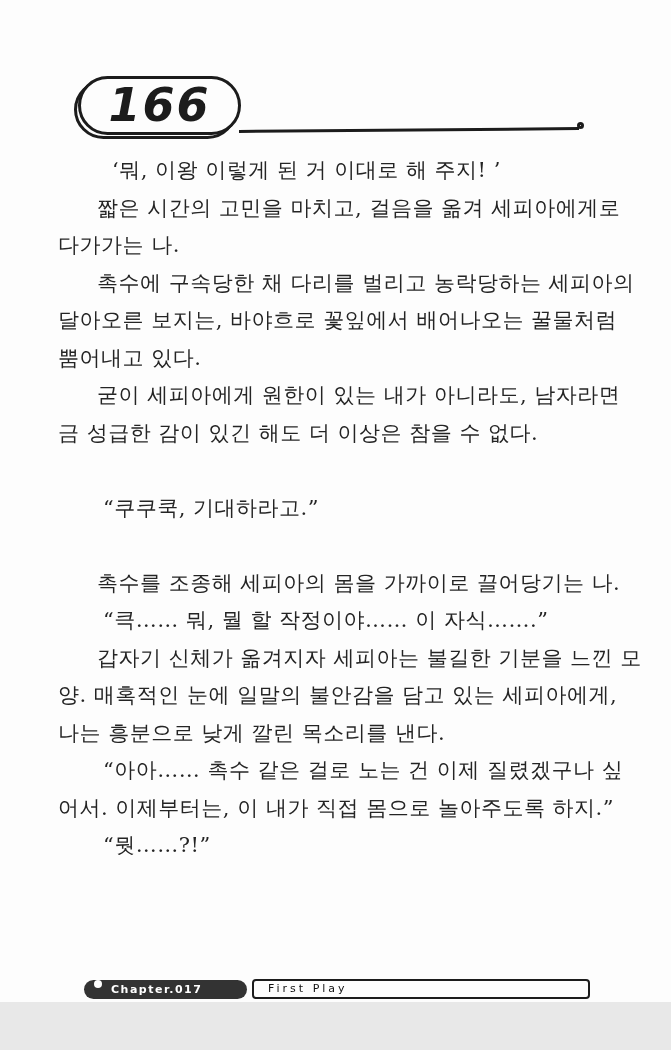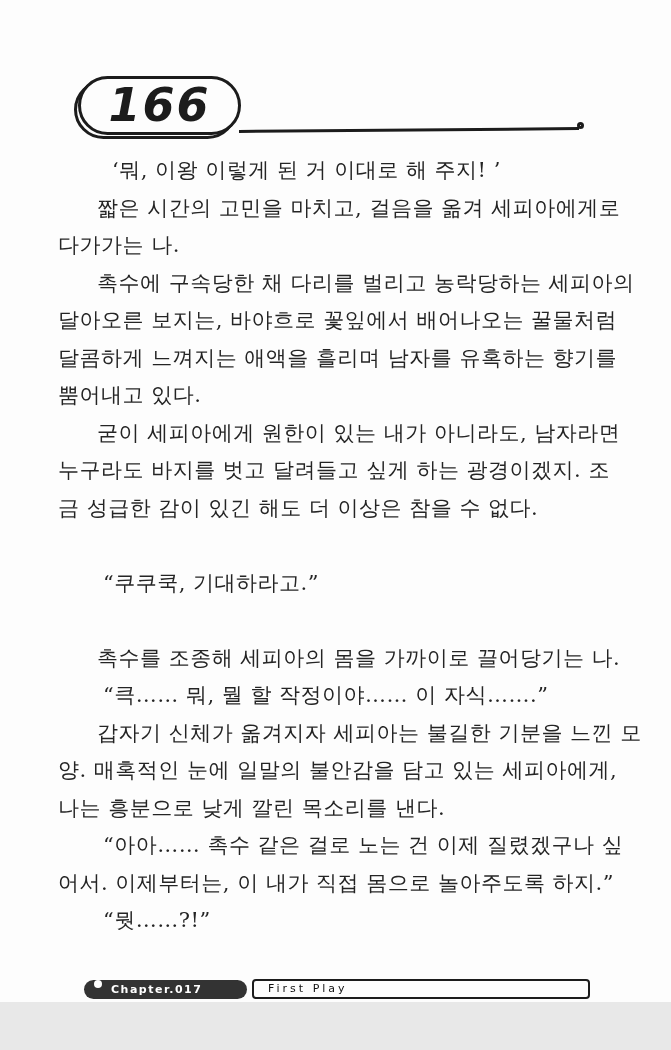--- a/index.html
+++ b/index.html
@@ -131,24 +131,22 @@
     <div class="header-rule"></div>
     <div class="header-ring"></div>
   </div>
 
   <main class="body-text">
       <div class="line ind-s">‘뭐, 이왕 이렇게 된 거 이대로 해 주지! ’</div>
       <div class="line ind-p">짧은 시간의 고민을 마치고, 걸음을 옮겨 세피아에게로</div>
       <div class="line ind-none">다가가는 나.</div>
       <div class="line ind-p">촉수에 구속당한 채 다리를 벌리고 농락당하는 세피아의</div>
       <div class="line ind-none">달아오른 보지는, 바야흐로 꽃잎에서 배어나오는 꿀물처럼</div>
-      <div class="line ind-none">달콤하게 느껴지는 애액을 흘리며 남자를 유혹하는 향기를</div>
       <div class="line ind-none">뿜어내고 있다.</div>
       <div class="line ind-p">굳이 세피아에게 원한이 있는 내가 아니라도, 남자라면</div>
-      <div class="line ind-none">누구라도 바지를 벗고 달려들고 싶게 하는 광경이겠지. 조</div>
       <div class="line ind-none">금 성급한 감이 있긴 해도 더 이상은 참을 수 없다.</div>
       <div class="line ind-none"></div>
       <div class="line ind-q">“쿠쿠쿡, 기대하라고.”</div>
       <div class="line ind-none"></div>
       <div class="line ind-p">촉수를 조종해 세피아의 몸을 가까이로 끌어당기는 나.</div>
       <div class="line ind-q">“큭…… 뭐, 뭘 할 작정이야…… 이 자식…….”</div>
       <div class="line ind-p">갑자기 신체가 옮겨지자 세피아는 불길한 기분을 느낀 모</div>
       <div class="line ind-none">양. 매혹적인 눈에 일말의 불안감을 담고 있는 세피아에게,</div>
       <div class="line ind-none">나는 흥분으로 낮게 깔린 목소리를 낸다.</div>
       <div class="line ind-q">“아아…… 촉수 같은 걸로 노는 건 이제 질렸겠구나 싶</div>

